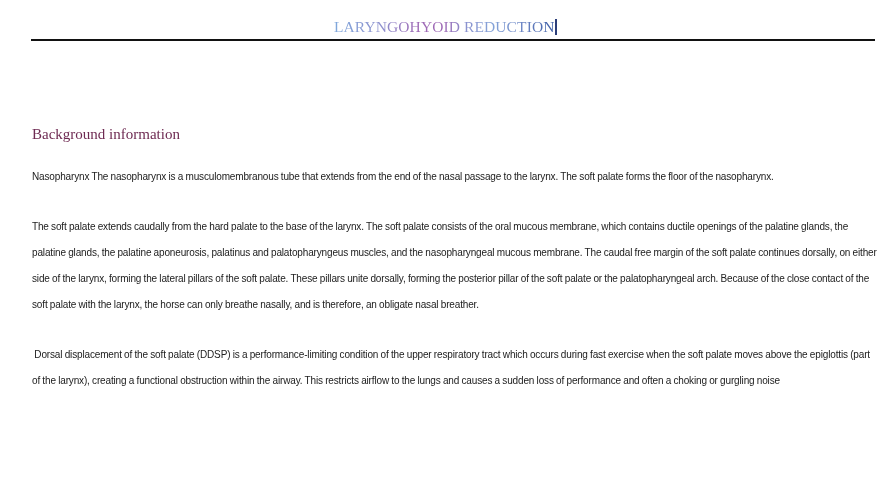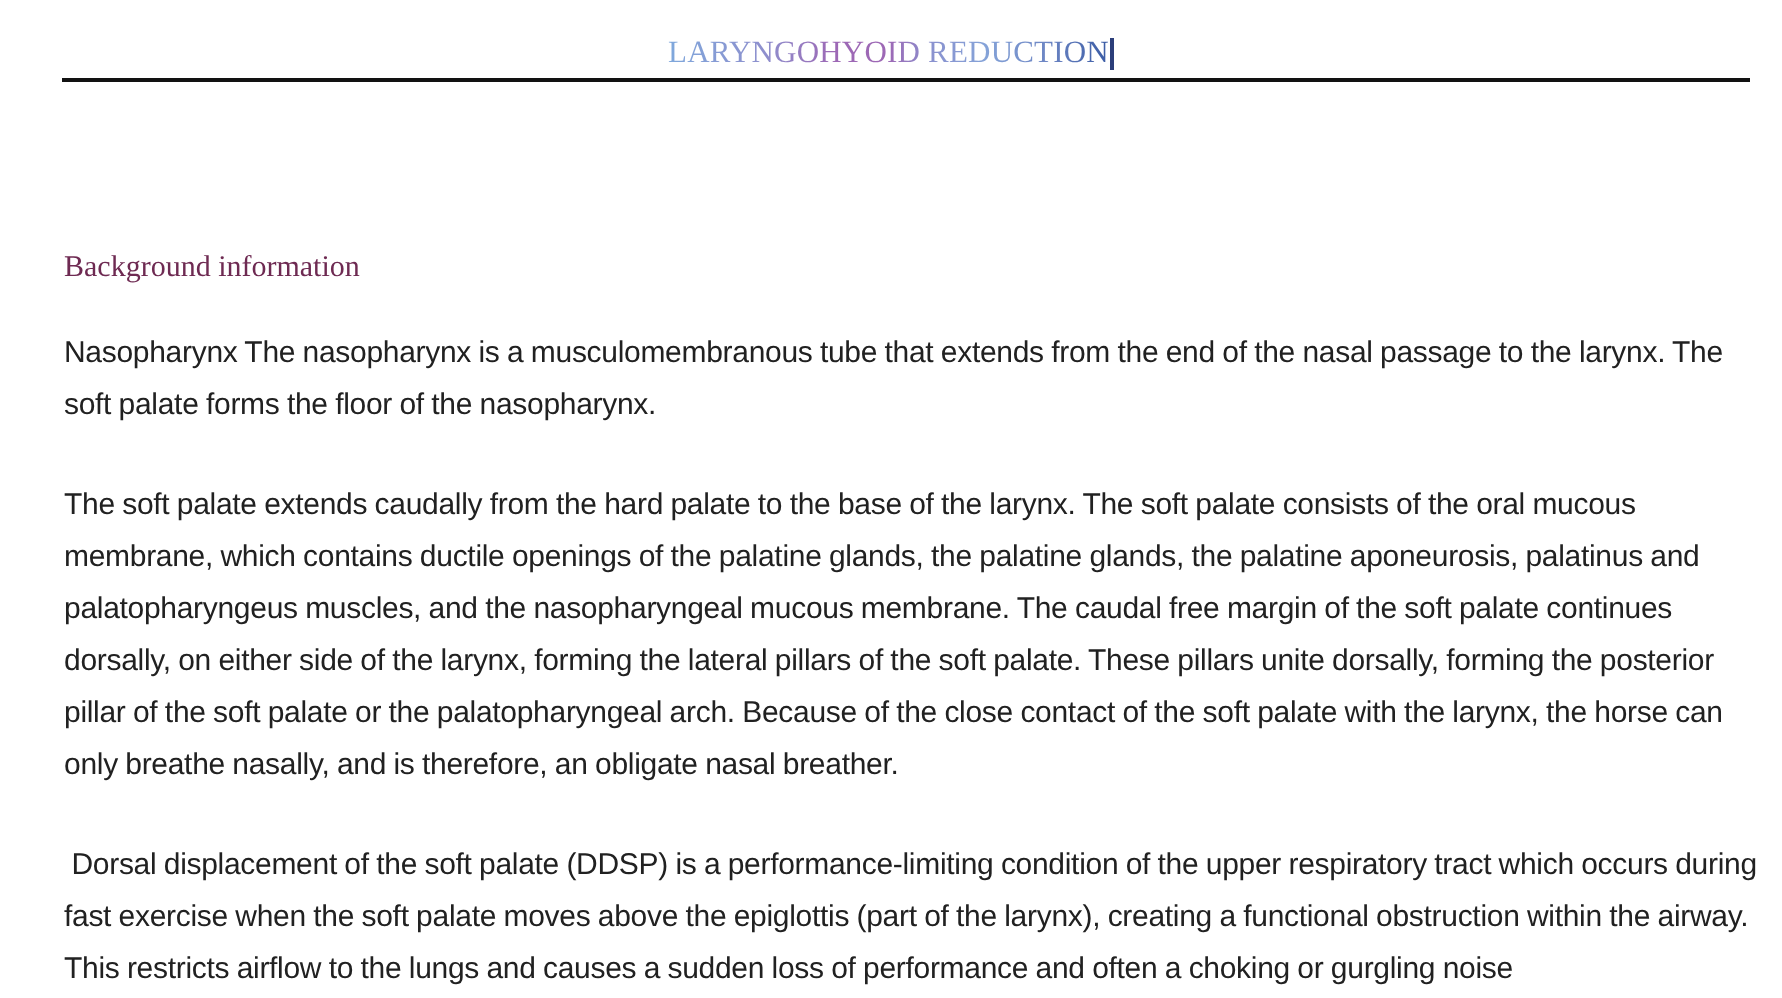--- a/index.html
+++ b/index.html
@@ -60,21 +60,21 @@
   }
   .section-heading {
     font-family: "Liberation Serif", serif;
     font-size: 15px;
     font-weight: 400;
     line-height: 20px;
     color: #6e2a52;
     margin: 12px 0 20px 0;
   }
   .para {
-    font-size: 15px;
+    font-size: 10px;
     line-height: 26px;
     letter-spacing: -0.15px;
     word-spacing: -0.3px;
     color: #212121;
     margin: 0 0 24px 0;
     white-space: pre-wrap;
   }
 </style>
 </head>
 <body>

